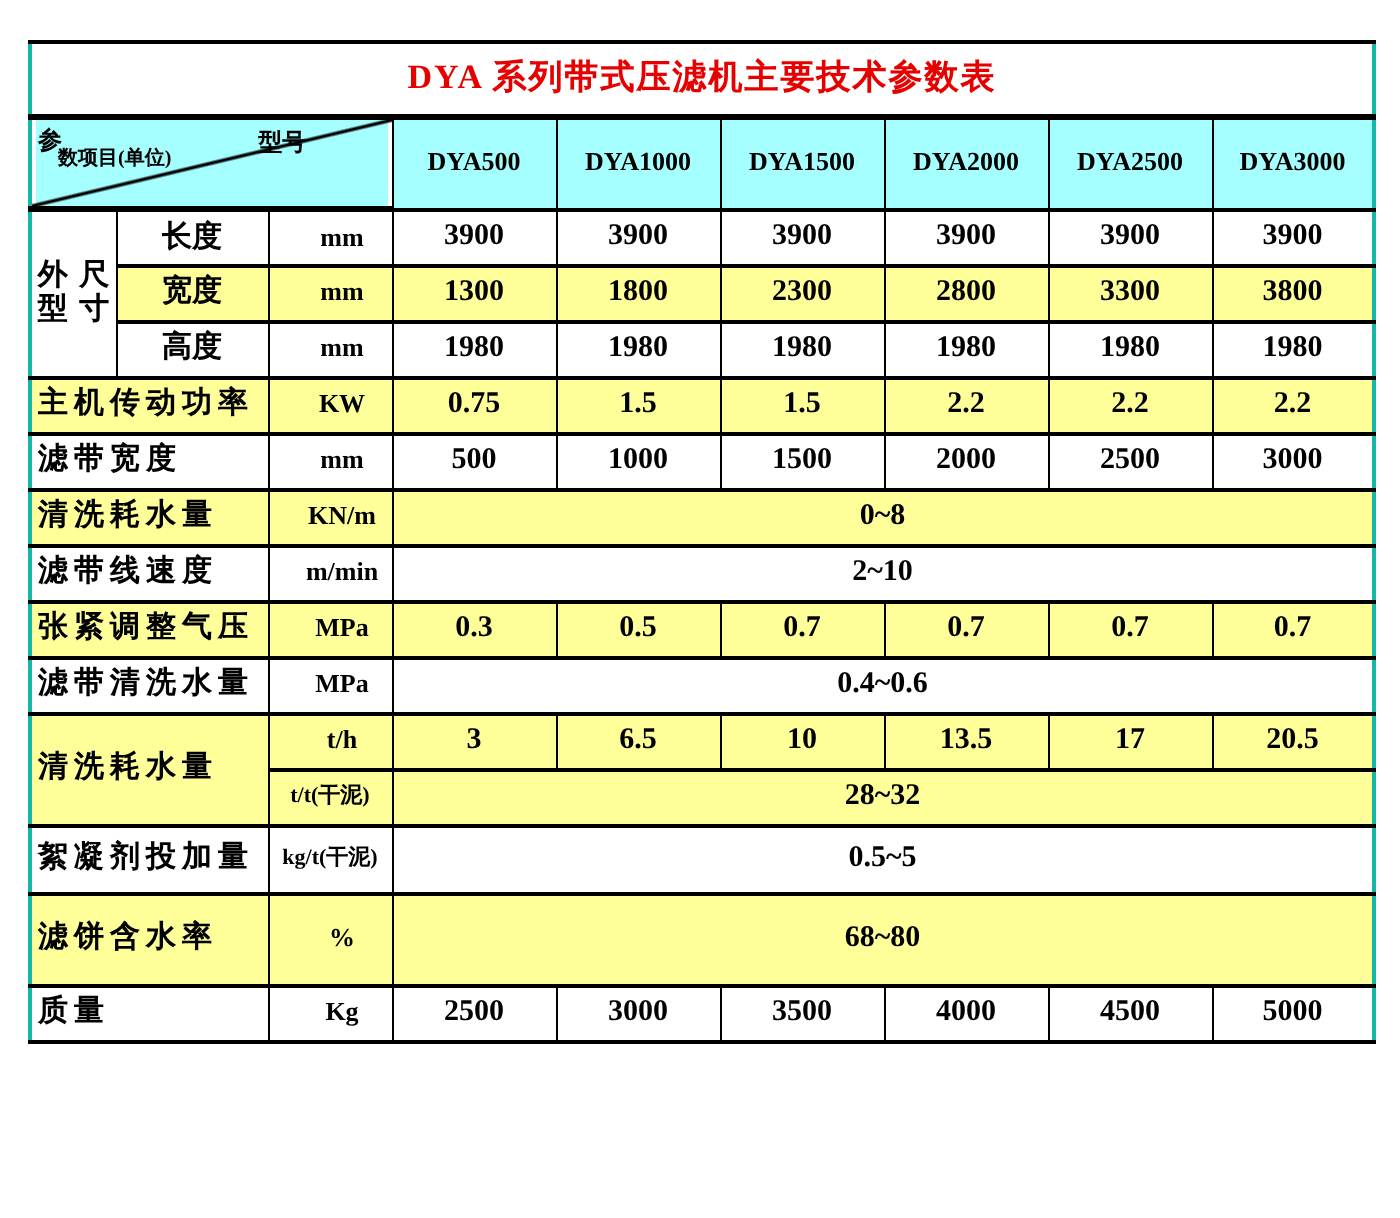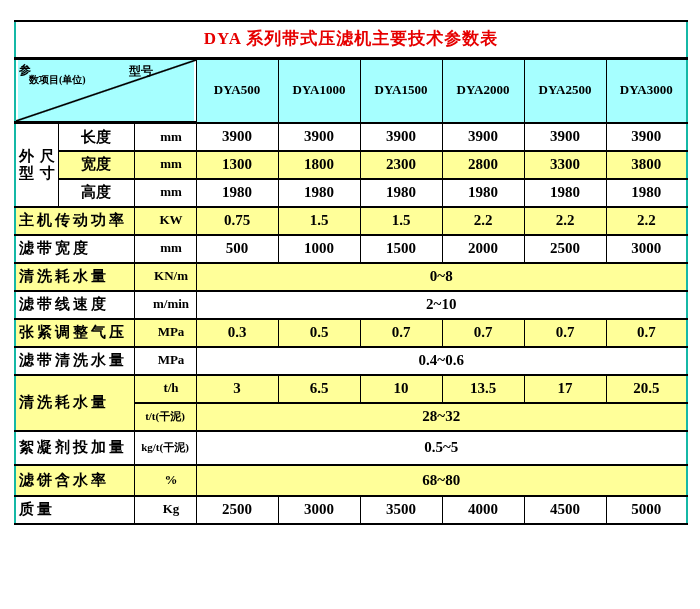--- a/index.html
+++ b/index.html
@@ -4,26 +4,26 @@
 <style>
   html,body{margin:0;padding:0;background:#ffffff;}
   body{width:700px;height:609px;font-family:"Liberation Serif","DejaVu Serif",serif;color:#000;}
   table.spec{border-collapse:collapse;table-layout:fixed;margin:20px 0 0 14px;width:672px;border:2px solid #14b8a6;}
   td{border-left:1px solid #000;border-right:1px solid #000;border-top:2px solid #000;border-bottom:2px solid #000;
      padding:0;text-align:center;vertical-align:middle;font-weight:bold;overflow:hidden;line-height:1.1;}
   tr.h-title{height:37px;}
   tr.h-head{height:46px;}
   tr.h-row{height:28px;}
   tr.h-row-lg{height:34px;}
-  tr.h-row-md{height:31px;margin-top:40px;}
+  tr.h-row-md{height:46px;margin-top:40px;}
   .title-cell{font-size:17px;letter-spacing:1px;color:var(--title-red,#e60000);border-bottom-width:3px;}
   .yellow{background:var(--row-yellow,#ffff99);}
   
   .model-cell{background:#ffffff;}
-  .model-fill{background:var(--header-cyan,#a6ffff);height:62px;margin:0 0;display:flex;align-items:center;justify-content:center;font-size:13px;font-weight:bold;}
+  .model-fill{background:var(--header-cyan,#a6ffff);height:44px;margin:0 0;display:flex;align-items:center;justify-content:center;font-size:13px;font-weight:bold;}
   .corner-cell{background:#ffffff;position:relative;border-bottom-width:3px;}
   .corner-fill{position:absolute;top:0;bottom:0;left:2px;right:2px;background:var(--header-cyan,#a6ffff);}
   .diag-line{position:absolute;top:0;bottom:0;left:0;right:0;
      background:linear-gradient(to bottom right,transparent calc(50% - 1.4px),#000 calc(50% - .3px),#000 calc(50% + .3px),transparent calc(50% + 1.4px));}
   .c-model{position:absolute;left:63%;top:5px;font-size:12px;}
   .c-p1{position:absolute;left:3px;top:4px;font-size:12px;}
   .c-p2{position:absolute;left:13px;top:14px;font-size:10px;}
   .sub-label{font-size:15px;}
   .label-left{text-align:left;padding-left:3px;font-size:15px;letter-spacing:3px;}
   .unit{font-size:13px;padding-left:12px;}

